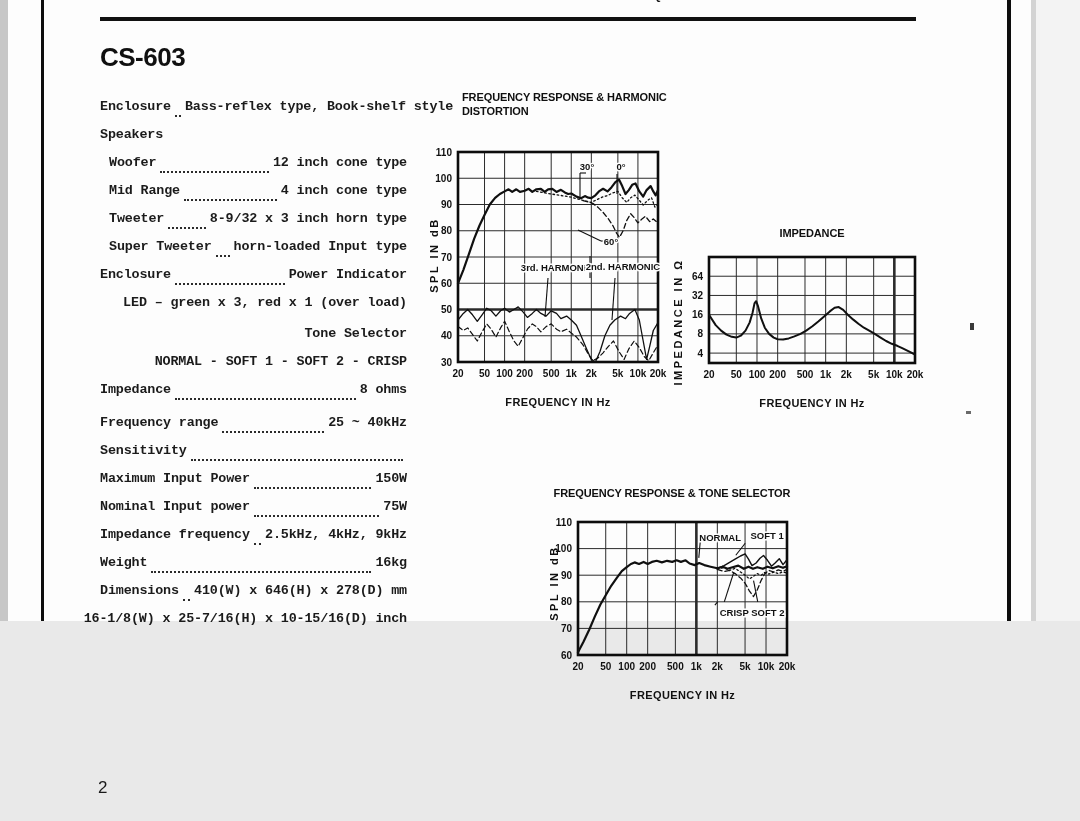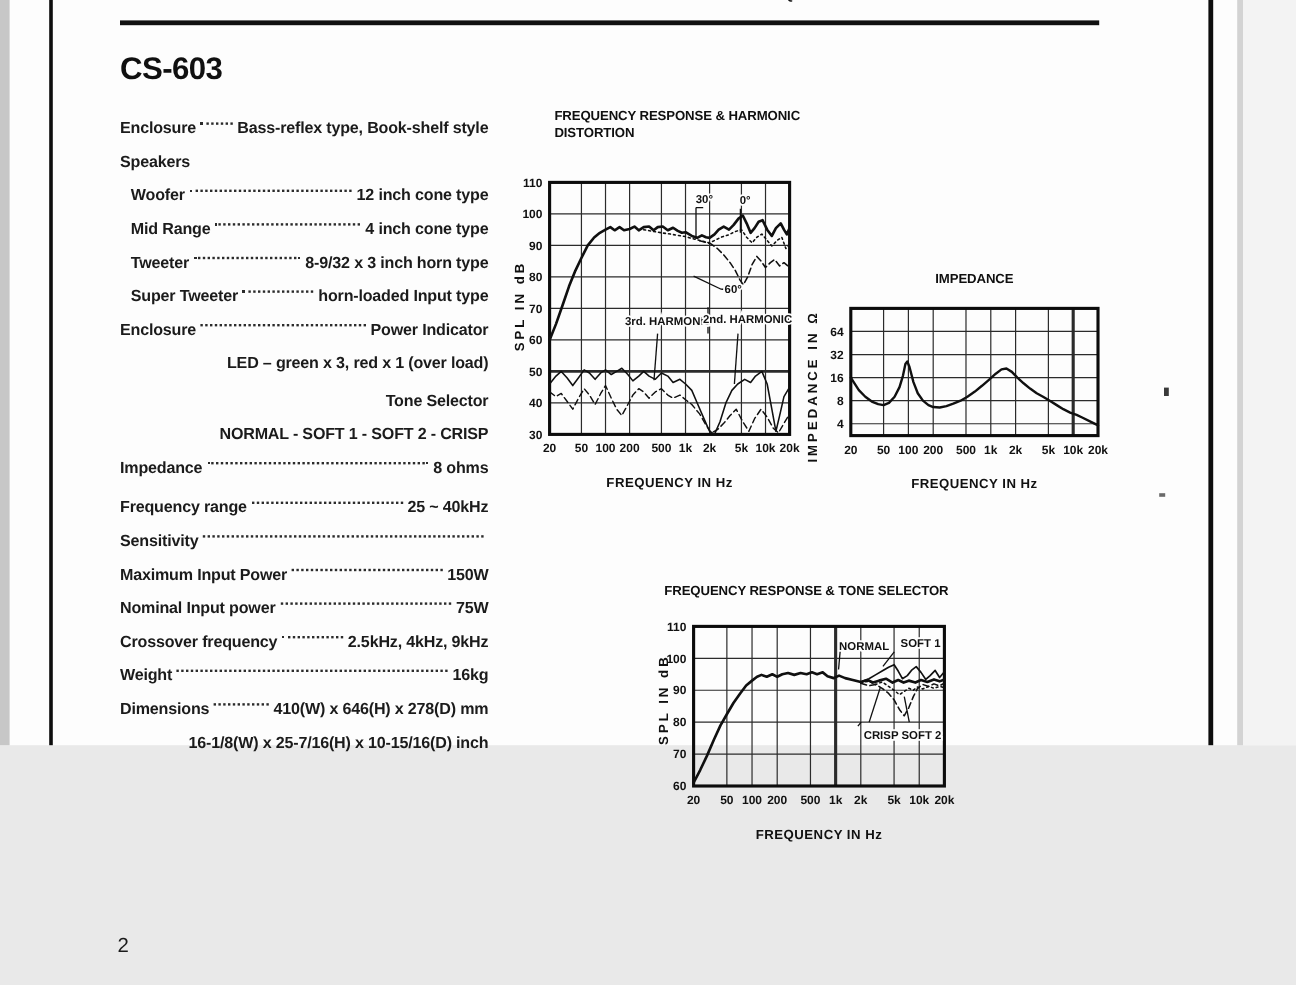--- a/index.html
+++ b/index.html
@@ -18,21 +18,21 @@
   #header-clip { position:absolute; left:628px; top:0; width:180px; height:4px; overflow:hidden; }
   #header-clip span { display:block; margin-top:-10px; font-size:11.5px; font-weight:bold; letter-spacing:.5px; color:#111; }
 
   #model-title { position:absolute; left:100px; top:42px; font-size:26px; font-weight:bold;
     letter-spacing:-.5px; color:#101010; }
   #page-number { position:absolute; left:98px; top:778px; font-size:17px; color:#1a1a1a; }
 
   
   #spec-list { position:absolute; left:100px; top:93px; width:307px; font-size:13.4px;
     font-weight:600; color:#1b1b1b; letter-spacing:-.15px; }
-  .spec-row { display:flex; align-items:center; height:28px; line-height:28px; white-space:nowrap; }
+  .spec-row { display:flex; align-items:flex-end; height:28px; line-height:28px; white-space:nowrap;font-family:Liberation Mono, monospace; }
   .spec-row.indent { padding-left:9px; }
   .spec-row.cont { justify-content:flex-end; }
   .spec-leader { flex:1 1 auto; border-bottom:2px dotted #2b2b2b; margin:0 4px;
     transform:translateY(-4px); min-width:6px; }
   #spec-list .spec-row:nth-child(9)  { margin-top:3px; }
   #spec-list .spec-row:nth-child(12) { margin-top:5px; }
 
   
   .chart { position:absolute; }
   .chart svg { display:block; }
@@ -133,21 +133,21 @@
     <span class="spec-label">Maximum Input Power</span>
     <span class="spec-leader"></span>
     <span class="spec-value">150W</span>
   </div>
       <div class="spec-row">
     <span class="spec-label">Nominal Input power</span>
     <span class="spec-leader"></span>
     <span class="spec-value">75W</span>
   </div>
       <div class="spec-row">
-    <span class="spec-label">Crossover frequency</span>
+    <span class="spec-label">Impedance frequency</span>
     <span class="spec-leader"></span>
     <span class="spec-value">2.5kHz, 4kHz, 9kHz</span>
   </div>
       <div class="spec-row">
     <span class="spec-label">Weight</span>
     <span class="spec-leader"></span>
     <span class="spec-value">16kg</span>
   </div>
       <div class="spec-row">
     <span class="spec-label">Dimensions</span>

